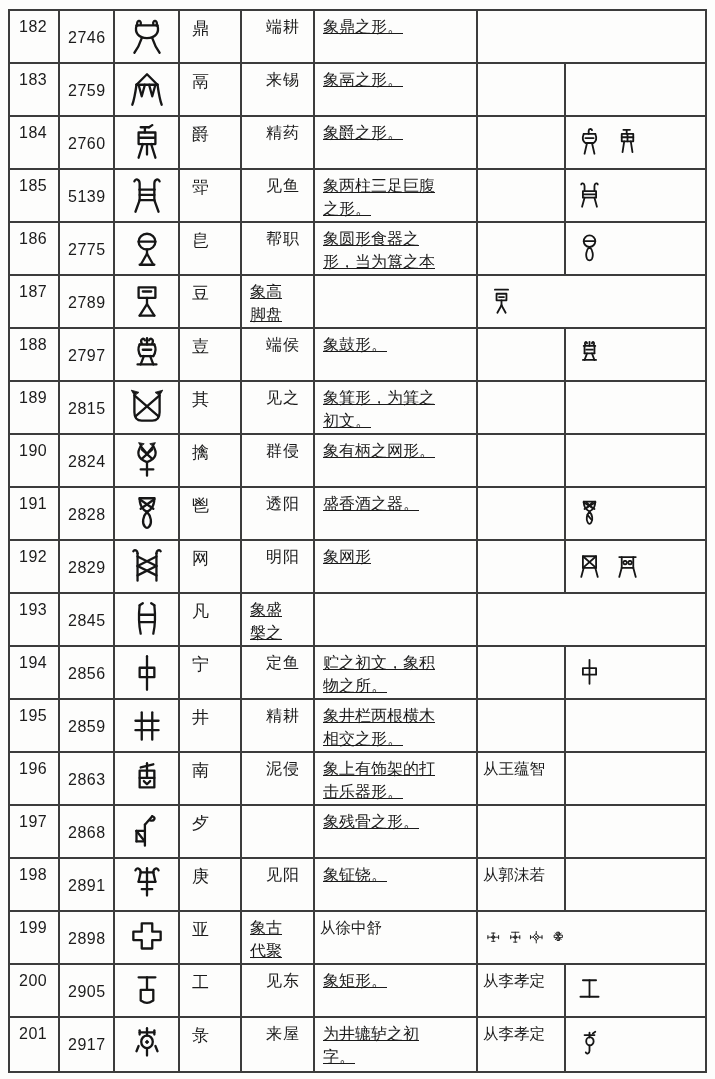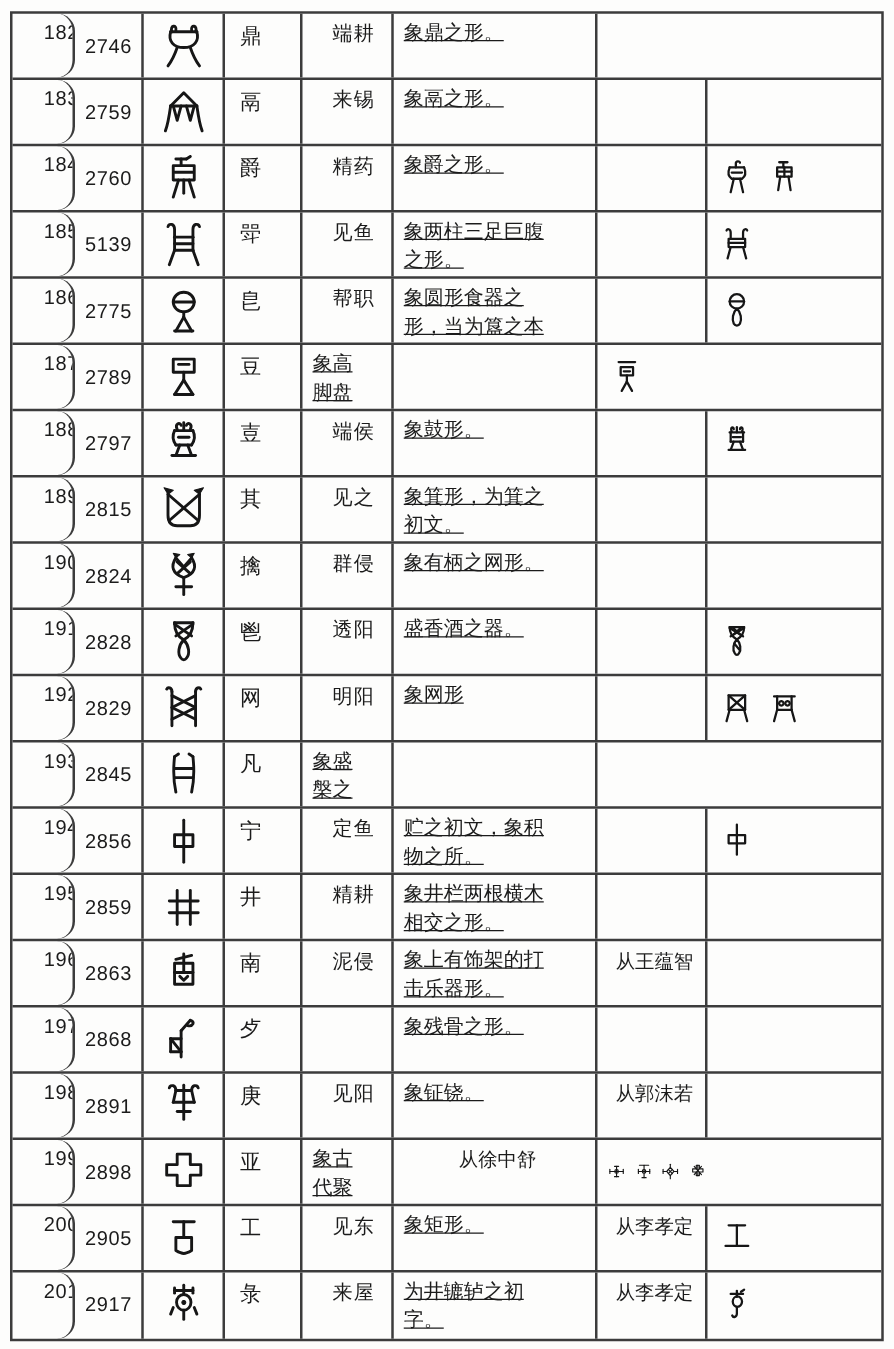--- a/index.html
+++ b/index.html
@@ -20,27 +20,27 @@
     height:53px;
     border-bottom:2px solid #3c3c3c;
     box-sizing:border-box;
   }
   .row:last-child{border-bottom:none;}
   .cell{
     border-right:2px solid #3c3c3c;
     box-sizing:border-box;overflow:hidden;position:relative;
   }
   .cell.last{border-right:none;}
-  .c-no{padding:7px 0 0 25px;font-size:16px;letter-spacing:0.5px;border-radius:14px;}
+  .c-no{padding:7px 0 0 9px;font-size:16px;letter-spacing:0.5px;}
   .c-code{padding:18px 0 0 8px;font-size:16px;letter-spacing:0.5px;}
   .c-glyph{display:flex;align-items:center;justify-content:center;}
   .c-char{padding:6px 0 0 12px;font-size:17px;}
   .c-phon{padding:6px 0 0 24px;font-size:16px;letter-spacing:1px;}
   .c-desc{padding:4px 26px 0 8px;font-size:16px;line-height:23px;text-decoration:underline;}
-  .c-attr{padding:6px 0 0 5px;font-size:15.5px;text-align:center;}
+  .c-attr{padding:6px 0 0 5px;font-size:15.5px;}
   .c-var{display:flex;align-items:center;gap:5px;padding-left:7px;}
   svg.g{display:block;}
   svg.g path{stroke:#161616;stroke-width:2.2;fill:none;stroke-linecap:round;stroke-linejoin:round;}
   svg.g path.f{fill:#161616;stroke-width:0.8;}
 </style>
 </head>
 <body>
 
 <div class="tbl" id="tbl">
     <div class="row">

